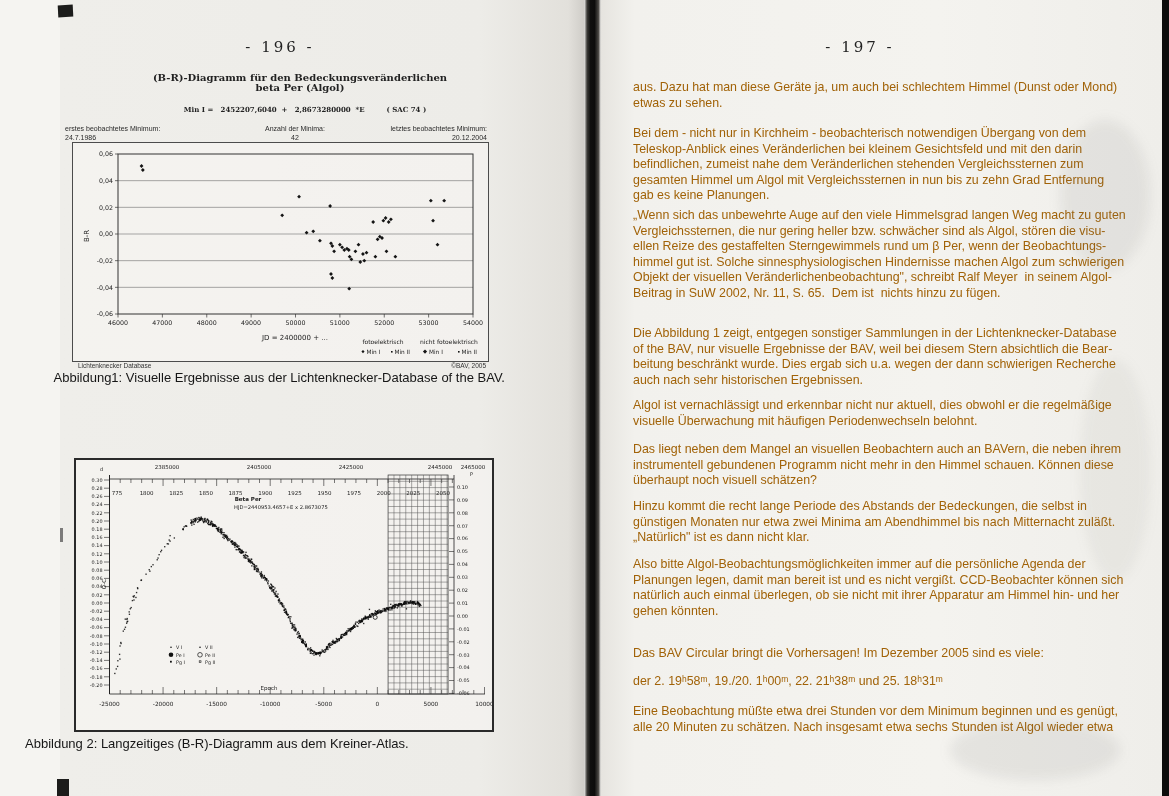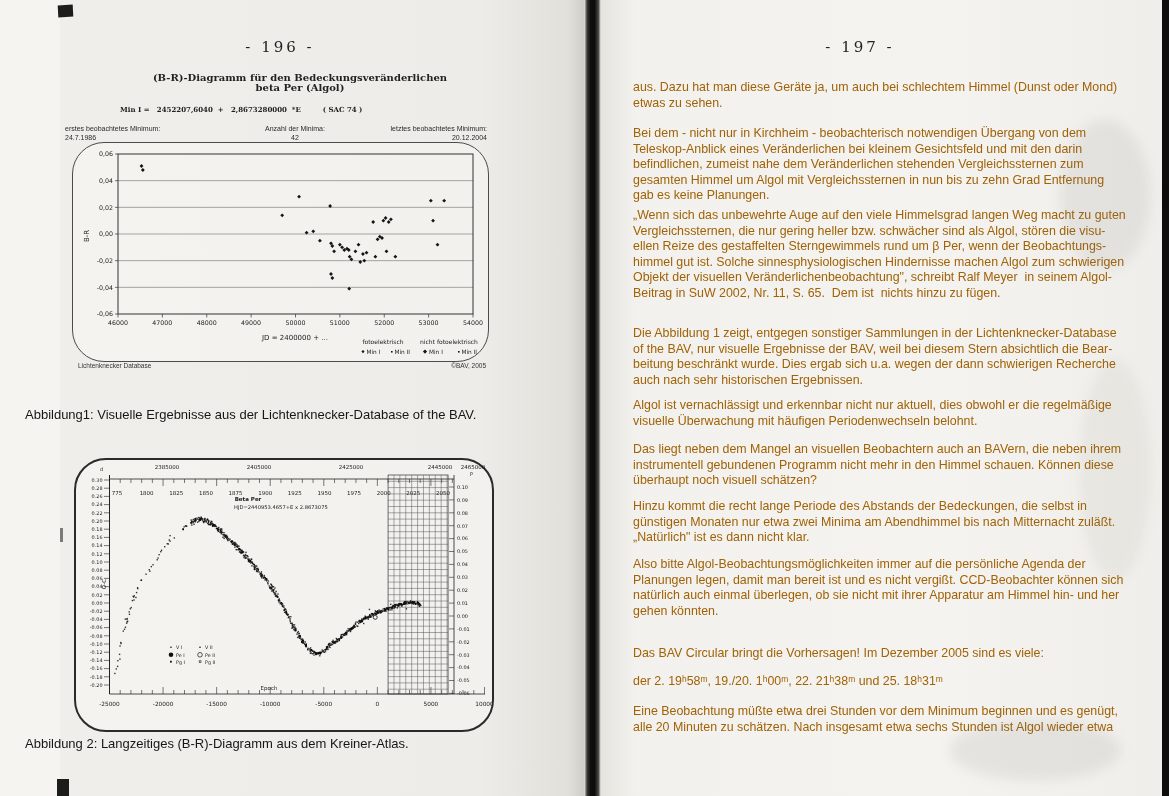--- a/index.html
+++ b/index.html
@@ -11,24 +11,24 @@
   #left-strip{left:0;top:0;width:60px;height:796px;background:#f5f4f1;border-right:1px solid #d8d6d1;}
   #gutter{left:584px;top:0;width:17px;height:796px;background:linear-gradient(90deg,rgba(60,58,55,0) 0%,#3a3936 18%,#0f0f0e 38%,#0c0c0b 62%,#4a4844 85%,rgba(90,88,84,0) 100%);}
   #page-right{left:601px;top:0;width:561px;height:796px;background:linear-gradient(90deg,#e6e4df 0%,#f2f1ed 6%,#f4f3ef 60%,#efeeea 100%);}
   #edge-right{left:1162px;top:0;width:7px;height:796px;background:#0d0d0c;}
   .mark{background:#1c1c1b;}
   .pagenum{width:120px;text-align:center;font-family:"DejaVu Serif",serif;font-size:15px;
            letter-spacing:3px;color:#222;}
   
   .c1title{left:140px;top:73px;width:320px;text-align:center;font-family:"DejaVu Serif",serif;
            font-weight:bold;font-size:10px;line-height:10px;color:#222;}
-  .c1eph{left:120px;top:105px;width:370px;font-family:"DejaVu Serif",serif;
+  .c1eph{left:120px;top:105px;width:370px;text-align:center;font-family:"DejaVu Serif",serif;
          font-weight:bold;font-size:7px;white-space:pre;color:#222;}
   .c1stats{font-size:7px;line-height:9px;color:#2a2a2a;}
-  .chart-box{background:rgba(250,249,246,0.45);border-radius:32px;}
+  .chart-box{background:rgba(250,249,246,0.45);}
   #chart1-box{left:72px;top:142px;width:415px;height:218px;border:1px solid #4c4c4c;}
   #chart2-box{left:74px;top:458px;width:416px;height:270px;border:2px solid #2a2a2a;}
   .c1foot{top:362px;font-size:6.5px;color:#333;}
   .caption{left:25px;width:480px;font-size:13px;color:#161616;}
   
   .para{position:absolute;left:0;width:516px;}
   .pline{white-space:pre;font-size:12.4px;line-height:15.5px;color:#a16207;}
   .smudge{border-radius:50%;filter:blur(6px);}
   svg text{font-family:"DejaVu Sans",sans-serif;fill:#1c1c1c;}
 </style>
@@ -166,21 +166,21 @@
           <rect x="356.49375" y="56.31666666666666" width="2.7" height="2.7" fill="#141414" transform="rotate(45 357.84375 57.666666666666664)"></rect>
           <rect x="358.7125" y="76.31666666666668" width="2.7" height="2.7" fill="#141414" transform="rotate(45 360.0625 77.66666666666667)"></rect>
           <rect x="363.15" y="100.31666666666669" width="2.7" height="2.7" fill="#141414" transform="rotate(45 364.5 101.66666666666669)"></rect>
           <rect x="369.80625" y="56.31666666666666" width="2.7" height="2.7" fill="#141414" transform="rotate(45 371.15625 57.666666666666664)"></rect>
         </g>
       </svg>
   </div>
   <div class="abs c1foot" style="left:78px;">Lichtenknecker Database</div>
   <div class="abs c1foot" style="left:380px;width:106px;text-align:right;">©BAV, 2005</div>
 
-  <div class="abs caption" style="top:407px;">Abbildung1: Visuelle Ergebnisse aus der Lichtenknecker-Database of the BAV.</div>
+  <div class="abs caption" style="top:370px;text-align:right;">Abbildung1: Visuelle Ergebnisse aus der Lichtenknecker-Database of the BAV.</div>
 
   <div id="chart2-box" class="abs chart-box">
     <svg id="chart2-svg" width="416" height="270" viewBox="0 0 416 270">
         <g>
           <line x1="33.5" y1="15" x2="33.5" y2="234" stroke="#222" stroke-width="1"></line>
           <line x1="378" y1="15" x2="378" y2="234" stroke="#222" stroke-width="0.8"></line>
           <line x1="33.5" y1="19" x2="378" y2="19" stroke="#222" stroke-width="0.8"></line>
           <line x1="33.5" y1="234" x2="409" y2="234" stroke="#222" stroke-width="0.8"></line>
           <line x1="33.5" y1="19" x2="33.5" y2="26" stroke="#222" stroke-width="0.6"></line>
           <line x1="44.214285714285715" y1="19" x2="44.214285714285715" y2="23" stroke="#222" stroke-width="0.6"></line>

